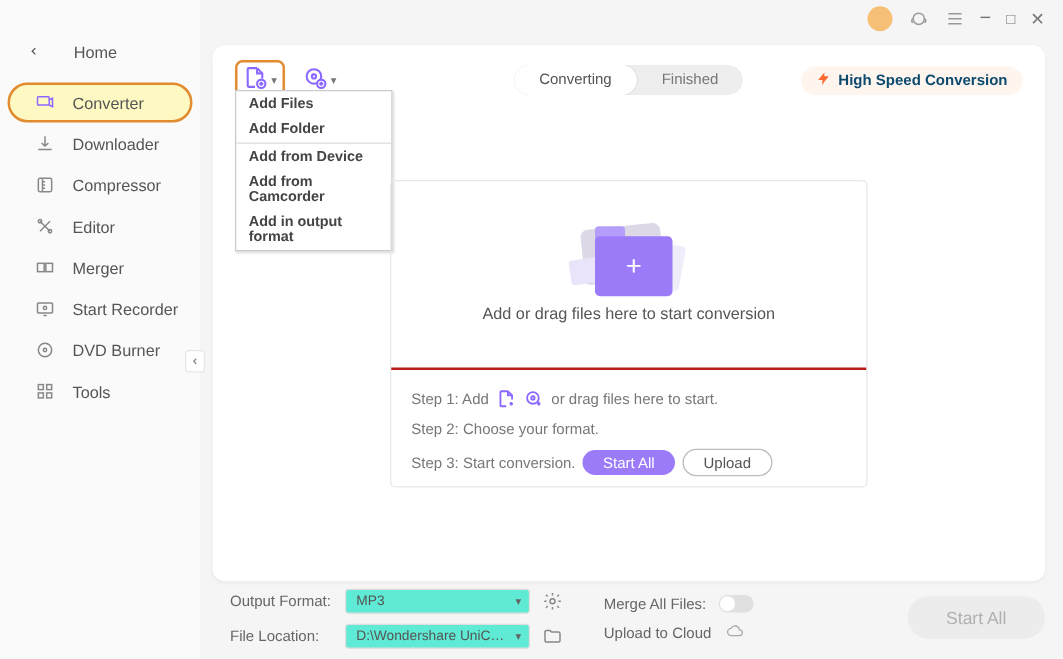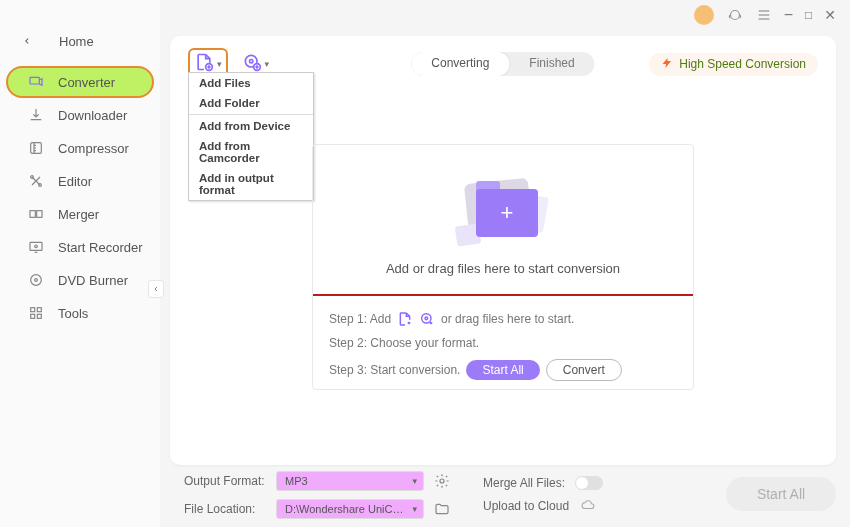--- a/index.html
+++ b/index.html
@@ -7,21 +7,21 @@
   
   
   .titlebar { position: absolute; top: 0; right: 0; height: 30px; display: flex; align-items: center; gap: 12px; padding: 0 14px; color: #777; }
   .tb-avatar { width: 20px; height: 20px; border-radius: 50%; background: #f5c076; }
   .tb-icon { cursor: pointer; display:flex; align-items:center; }
   
   
   .sidebar { position: absolute; left: 0; top: 0; width: 160px; height: 100%; background: #fafafa; padding-top: 28px; }
   .back-row { display:flex; align-items:center; gap:27px; padding: 6px 18px 16px 22px; color:#555; font-size:13px; cursor:pointer;}
   .nav-item { display:flex; align-items:center; gap:14px; padding: 8px 10px 8px 22px; color:#555; font-size:13px; cursor:pointer; border-radius:16px; margin:1px 6px;}
-  .nav-item.active { background:#bef264; border:2px solid #e28b2f; border-radius:18px; padding:6px 8px 6px 20px;}
+  .nav-item.active { background:#fef9c3; border:2px solid #e28b2f; border-radius:18px; padding:6px 8px 6px 20px;}
   .nav-icon { width:16px; height:16px; display:inline-flex; align-items:center; justify-content:center; color:#888; flex-shrink:0;}
   
   
   .collapse-handle { position:absolute; left:148px; top:280px; width:16px; height:18px; background:#fff; border:1px solid #e6e6e6; border-radius:3px; display:flex; align-items:center; justify-content:center; color:#888; font-size:10px; cursor:pointer;}
 
   
   .main { position:absolute; left:170px; top:36px; right:14px; bottom:62px; background:#fff; border-radius:10px; box-shadow:0 1px 3px rgba(0,0,0,0.05); }
   
   
   .main-top { position:absolute; top:8px; left:0; right:0; height:40px; display:flex; align-items:center; }
@@ -29,50 +29,50 @@
   .add-btn { display:flex; align-items:center; padding:4px 4px; cursor:pointer; position:relative;}
   .add-btn.first { border:2px solid #e28b2f; border-radius:6px; padding:2px 4px;}
   .add-icon-file { color:#8b68ff; }
   .add-icon-disc { color:#8b68ff; }
   .chev { font-size:9px; color:#777; margin-left:3px;}
   
   .seg-tabs { position:absolute; left:50%; transform:translateX(-50%); display:flex; background:#eee; border-radius:14px; height:24px; font-size:12px; overflow:hidden;}
   .seg { padding:4px 20px; color:#777; cursor:pointer;}
   .seg.active { background:#fff; color:#555; border-radius:14px; box-shadow:0 0 0 1px #e5e5e5;}
   
-  .hs-badge { position:absolute; right:18px; display:flex; align-items:center; gap:6px; background:#fff5ef; color:#4d7c0f; font-size:12px; padding:4px 12px; border-radius:12px; cursor:pointer;}
+  .hs-badge { position:absolute; right:18px; display:flex; align-items:center; gap:6px; background:#fff5ef; color:#0c4a6e; font-size:12px; padding:4px 12px; border-radius:12px; cursor:pointer;font-weight:bold;}
   
   
   .dropdown { position:absolute; top:36px; left:18px; width:126px; background:#fff; border:1px solid #ccc; box-shadow:1px 1px 2px rgba(0,0,0,0.15); font-size:11.5px; color:#444; }
   .dropdown .menu-item { padding:4px 10px; cursor:pointer;font-weight:bold; }
   .dropdown .divider { border-top:1px solid #ddd; margin:1px 0;}
   
   
   .dropzone { position:absolute; top:108px; left:142px; right:142px; height:246px; border:1px solid #e8e8e8; border-radius:4px; display:flex; flex-direction:column; align-items:center; padding-top:24px;}
   .folder-illus { width:90px; height:74px; position:relative; margin-bottom:14px; margin-top:6px;}
   .folder-back { position:absolute; left:8px; top:6px; width:64px; height:44px; background:#ddd8e6; border-radius:6px 6px 4px 4px; transform:rotate(-6deg);}
   .folder-front { position:absolute; left:18px; top:14px; width:62px; height:48px; background:#9b7bf7; border-radius:4px; display:flex; align-items:center; justify-content:center; color:#fff; font-size:22px;}
   .folder-tab { position:absolute; left:18px; top:6px; width:24px; height:12px; background:#b59ef9; border-radius:3px 3px 0 0;}
   .paper-r { position:absolute; right:2px; top:20px; width:28px; height:36px; background:#f0edfa; border-radius:3px; transform:rotate(10deg);}
   .paper-l { position:absolute; left:-2px; bottom:2px; width:24px; height:20px; background:#eae4fa; border-radius:3px; transform:rotate(-8deg);}
-  .drop-text { color:#555; font-size:13px; margin-bottom:18px;}
+  .drop-text { color:#555; font-size:13px; margin-bottom:36px;}
   
   .steps { width:100%; border-top:2px solid #b91c1c; padding:15px 16px 0 16px; font-size:12px; color:#777; }
   .step-row { display:flex; align-items:center; gap:6px; margin-bottom:8px; line-height:16px; flex-wrap:wrap;}
   .mini-icon { color:#8b68ff; display:inline-flex;}
   .pill-btn { padding:3px 16px; border-radius:12px; font-size:12px; cursor:pointer;}
   .pill-primary { background:#9b7bf7; color:#fff; border:none;}
   .pill-outline { background:#fff; color:#555; border:1px solid #bbb;}
   
   
   .bottom-panel { position:absolute; left:170px; right:14px; bottom:6px; height:52px; display:flex; align-items:center; font-size:12px; color:#666;}
   .bp-row { display:flex; flex-direction:column; gap:8px; }
   .bp-line { display:flex; align-items:center; gap:10px;}
   .label { width:82px; text-align:left; }
-  .select { width:148px; height:20px; border:1px solid #ddd; border-radius:3px; background:#f0abfc; padding:0 18px 0 8px; font-size:11px; color:#555; display:flex; align-items:center; position:relative; cursor:pointer;}
+  .select { width:148px; height:20px; border:1px solid #ddd; border-radius:3px; background:#5eead4; padding:0 18px 0 8px; font-size:11px; color:#555; display:flex; align-items:center; position:relative; cursor:pointer;}
   .select .caret { position:absolute; right:6px; font-size:9px; color:#666;}
   .post-icon { color:#888; cursor:pointer; display:flex;}
   .merge-col { display:flex; flex-direction:column; gap:8px; margin-left:33px;}
   .toggle { width:28px; height:14px; background:#e0e0e0; border-radius:8px; position:relative; cursor:pointer;}
   .toggle::after { content:""; position:absolute; left:1px; top:1px; width:12px; height:12px; background:#fff; border-radius:50%;}
   .cloud-icon {color:#aaa;}
   .start-all-big { position:absolute; right:14px; bottom:16px; width:110px; height:34px; background:#ececec; color:#b0b0b0; border-radius:17px; display:flex; align-items:center; justify-content:center; font-size:14px; cursor:pointer;}
 </style>
 </head>
 <body>
@@ -275,21 +275,21 @@
             </svg>
         </span>
         <span>or drag files here to start.</span>
       </div>
       <div class="step-row">
         <span>Step 2: Choose your format.</span>
       </div>
       <div class="step-row">
         <span>Step 3: Start conversion.</span>
         <button class="pill-btn pill-primary">Start All</button>
-        <button class="pill-btn pill-outline">Convert</button>
+        <button class="pill-btn pill-outline">Upload</button>
       </div>
     </div>
   </div>
 </div>
 
 <div class="bottom-panel">
   <div class="bp-row" style="margin-left:14px;">
     <div class="bp-line">
       <span class="label">Output Format:</span>
       <div class="select">

